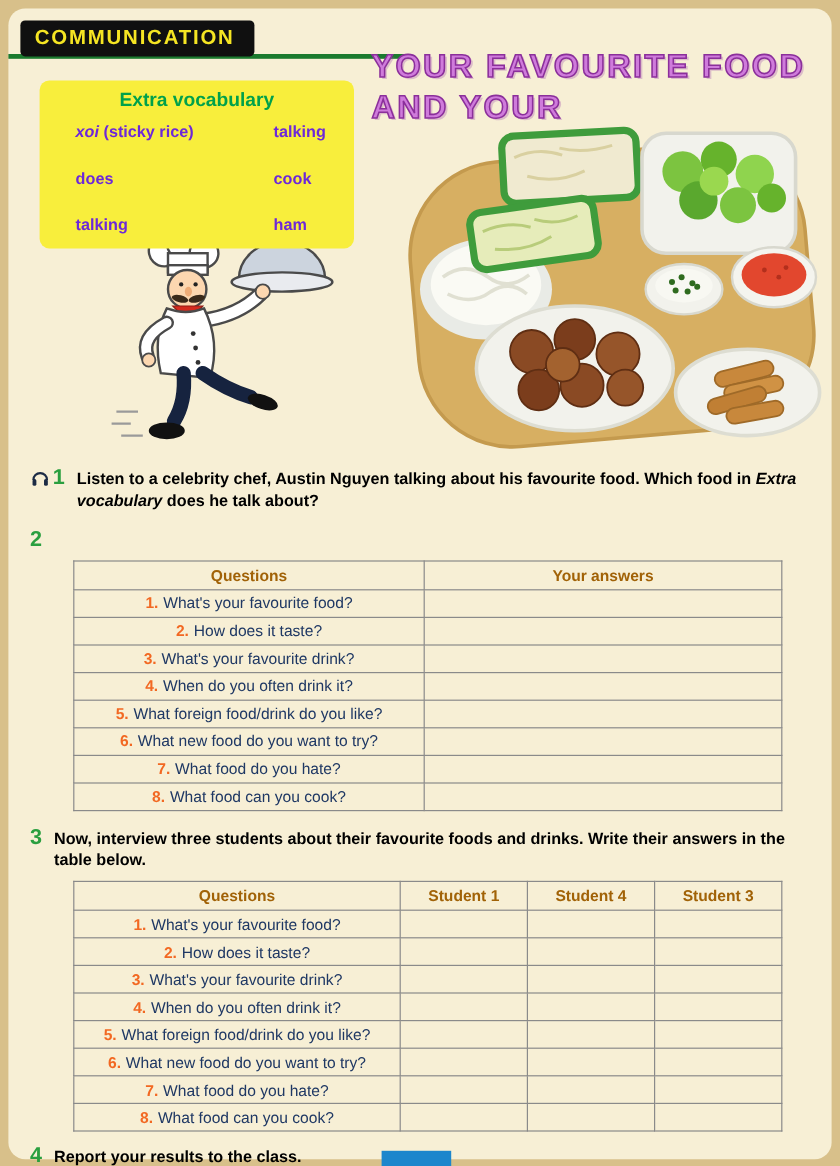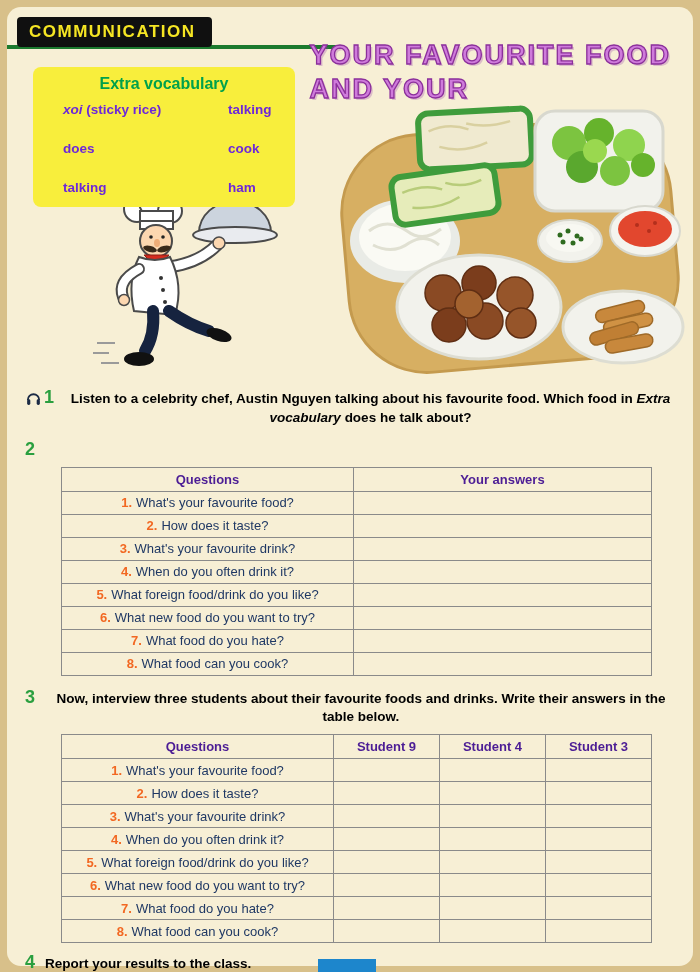--- a/index.html
+++ b/index.html
@@ -38,27 +38,27 @@
   }
   .vocab-grid i { font-style:italic; }
   
   .chef { position:absolute; left:46px; top:176px; width:238px; height:200px; }
   .food { position:absolute; left:320px; top:92px; width:366px; height:288px; }
   
   .content { position:absolute; left:18px; top:381px; right:16px; }
   .ex { display:flex; align-items:flex-start; margin-bottom:4px; }
   .hp { width:17px; height:17px; flex:0 0 auto; margin:2px 2px 0 0; }
   .exnum { color:#2a9f3f; font-weight:bold; font-size:18px; width:20px; flex:0 0 auto; line-height:1.1; }
-  .extext { margin:0; font-weight:bold; font-size:13.5px; line-height:1.4; color:#000; padding-top:2px;text-align:center; }
+  .extext { margin:0; font-weight:bold; font-size:13.5px; line-height:1.4; color:#000; padding-top:2px; }
   .extext i { font-style:italic; }
   .ex2 { margin-top:12px; } .ex3 { margin-top:12px; } .ex4 { margin-top:10px; }
   
   .qtable { border-collapse:collapse; margin:7px 0 9px 36px; table-layout:fixed; }
   .qtable th, .qtable td { border:1px solid #8a8a8a; }
-  .qtable th { font-size:13px; font-weight:bold; color:#4c1d95; padding:4px 6px; text-align:center; }
+  .qtable th { font-size:13px; font-weight:bold; color:#a16207; padding:4px 6px; text-align:center; }
   .qtable td { font-size:13px; padding:2px 6px; height:18px; white-space:nowrap; overflow:hidden;text-align:center; }
   .qnum { color:#f26822; font-weight:bold; margin-right:4px; }
   .qtext { color:#1f3864; }
   .page-tab { position:absolute; left:318px; bottom:0; width:58px; height:13px; background:#1d86cc; }
 </style>
 </head>
 <body>
 
 <div class="page">
 
@@ -264,21 +264,21 @@
     <table class="qtable">
       <colgroup>
           <col style="width:272px">
           <col style="width:106px">
           <col style="width:106px">
           <col style="width:106px">
         </colgroup>
       <thead>
         <tr>
           <th>Questions</th>
-          <th>Student 9</th>
+          <th>Student 1</th>
           <th>Student 4</th>
           <th>Student 3</th>
         </tr>
       </thead>
       <tbody>
         <tr>
             <td><span class="qnum">1.</span><span class="qtext">What's your favourite food?</span></td>
             <td></td>
             <td></td>
             <td></td>

